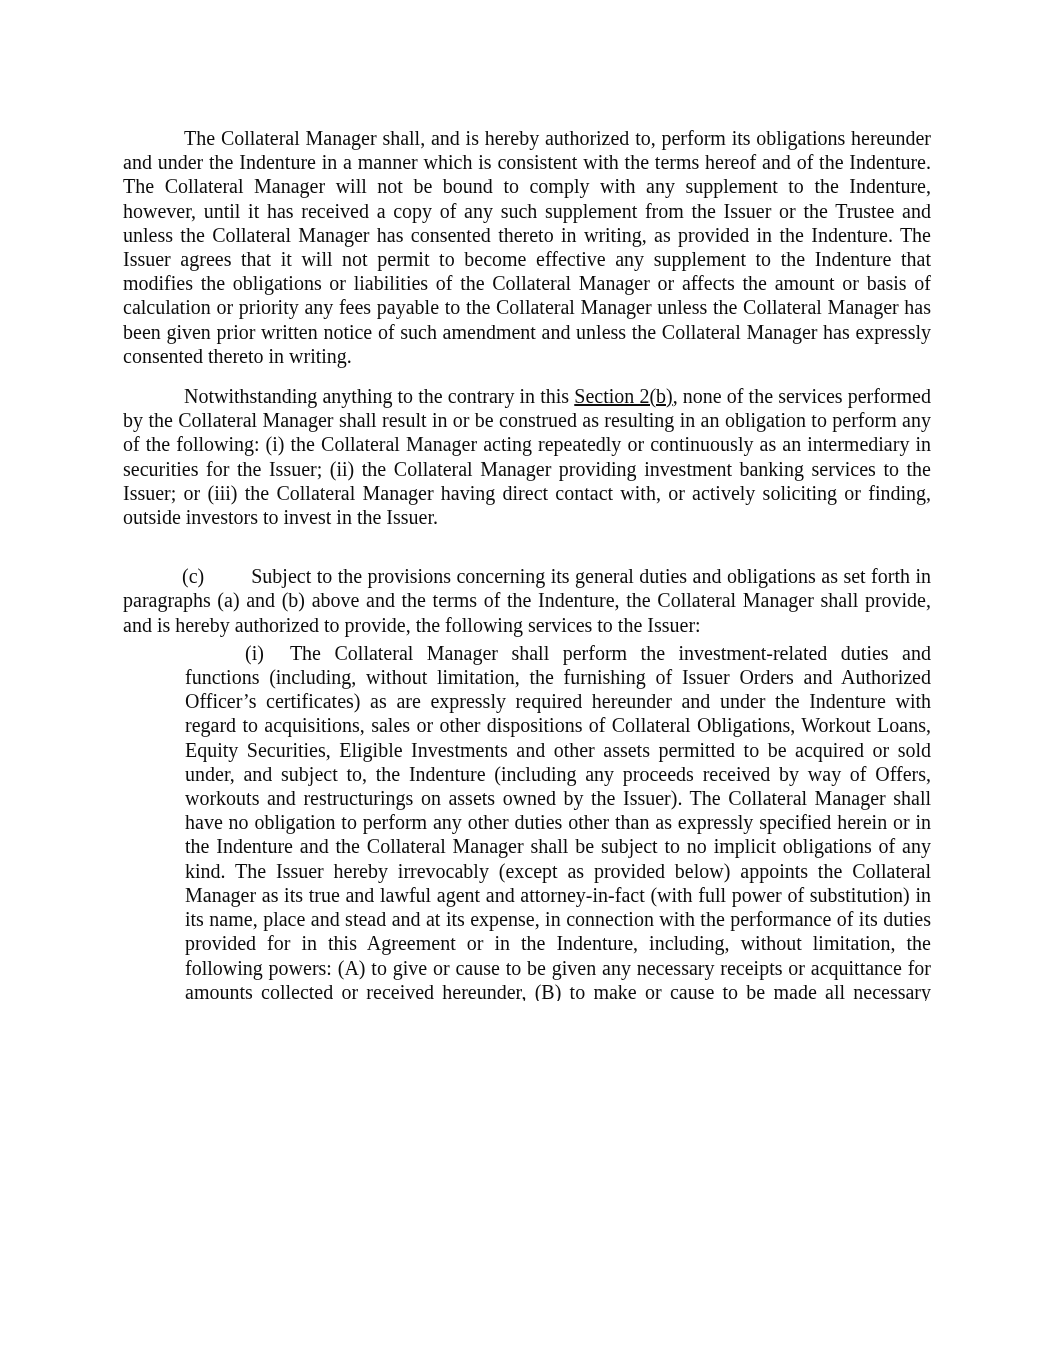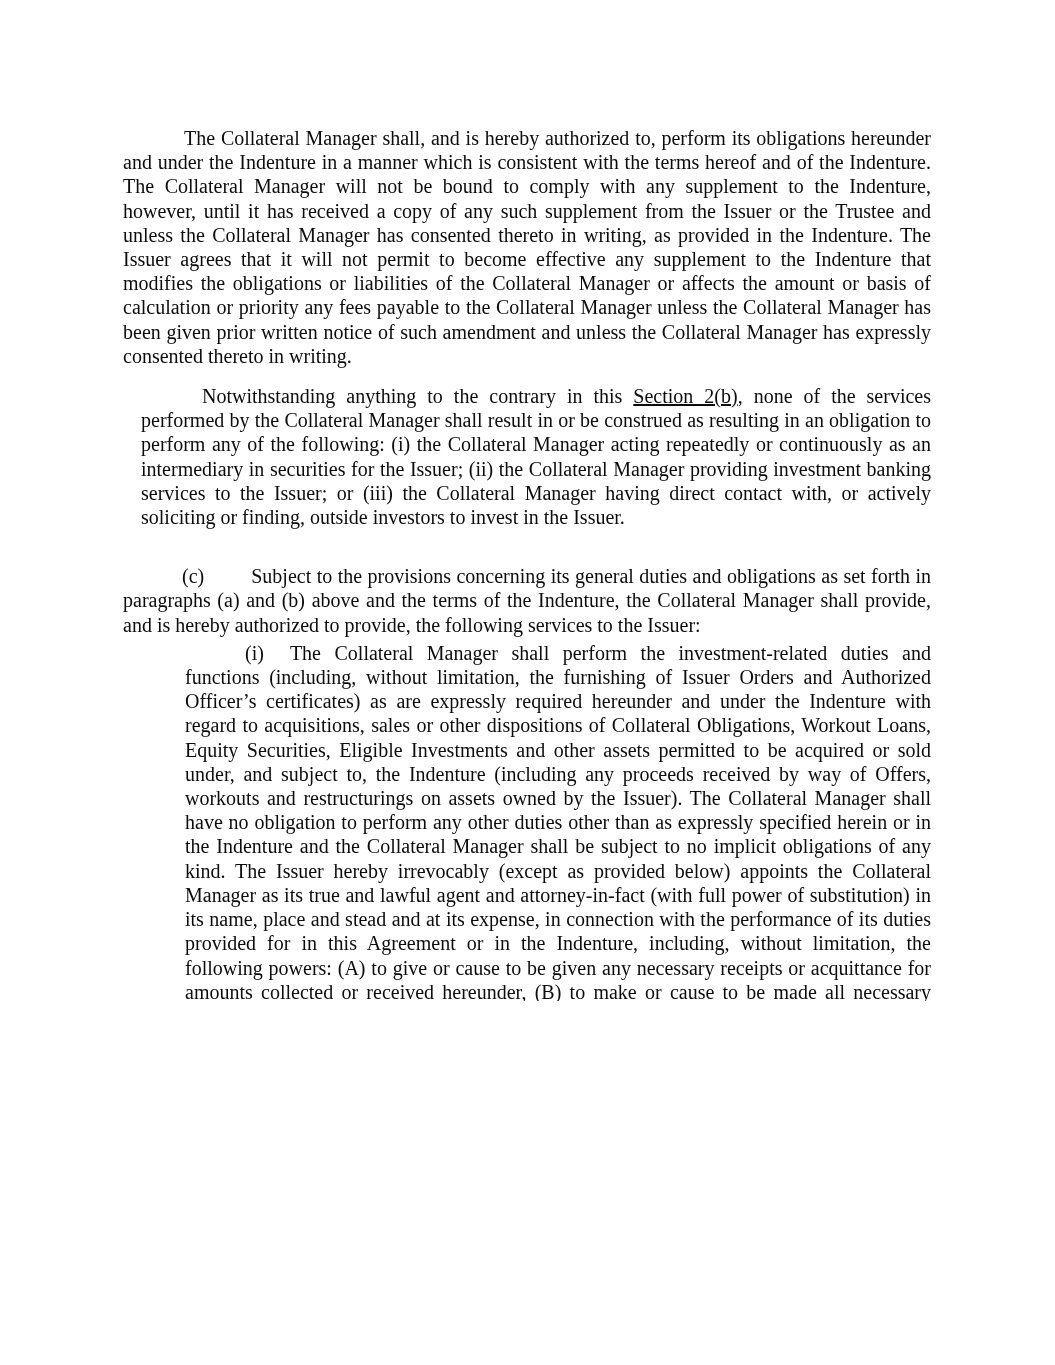--- a/index.html
+++ b/index.html
@@ -27,21 +27,20 @@
     font-size: 20px;
     line-height: 24.2px;
     text-align: justify;
   }
   .para-intro {
     text-indent: 61px;
   }
   .para-notwithstanding {
     margin-top: 16px;
     text-indent: 61px;
-    margin-left: 18px;
   }
   .section-ref {
     text-decoration: underline;
   }
   .para-c {
     margin-top: 35px;
     text-indent: 59px;
   }
   .para-i {
     margin-top: 4px;

